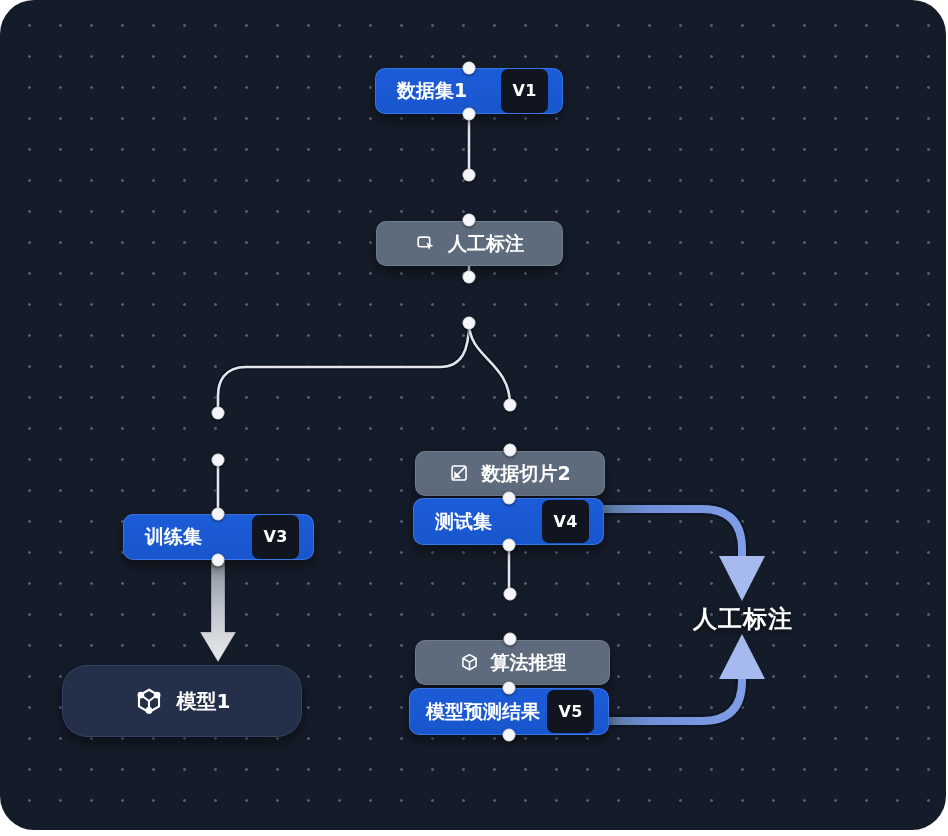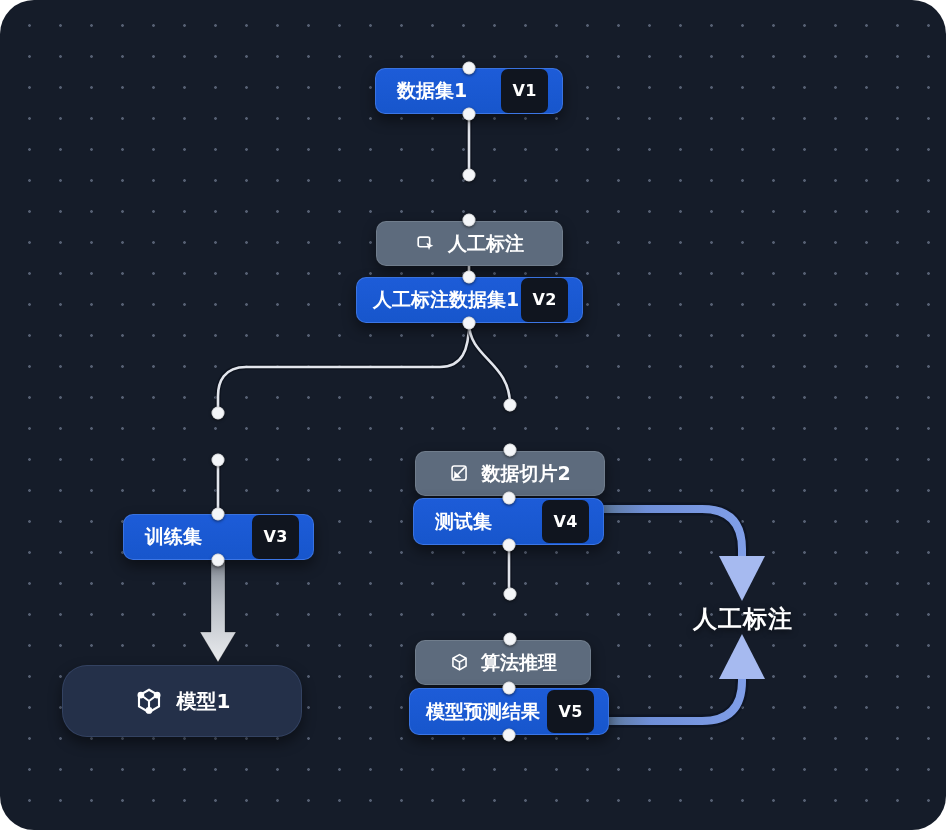--- a/index.html
+++ b/index.html
@@ -97,24 +97,20 @@
     <div class="node gray" style="left:376px;top:175px;width:187px;height:45px">
       <span class="icon">
         <svg width="22" height="22" viewBox="0 0 24 24" fill="none" stroke="#fff" stroke-width="1.8">
           <rect x="3.5" y="4.5" width="12.5" height="10.5" rx="2"></rect>
           <path d="M12.5 10.5 L20 14 L16.6 15.2 L15.3 18.6 Z" fill="#fff" stroke="none"></path>
         </svg>
       </span>
       <span class="label">人工标注</span>
     </div>
 
-    <div class="node blue" style="left:356px;top:277px;width:227px;height:46px;padding-left:16px">
-      <span class="label">人工标注数据集1</span>
-      <span class="badge">V2</span>
-    </div>
 
 
     <div class="node blue" style="left:123px;top:514px;width:191px;height:46px">
       <span class="label">训练集</span>
       <span class="badge">V3</span>
     </div>
 
     <div class="node dark" style="left:62px;top:665px;width:240px;height:72px">
       <span class="icon">
         <svg width="30" height="30" viewBox="0 0 24 24" fill="none" stroke="#fff" stroke-width="1.7">
@@ -137,21 +133,21 @@
         </svg>
       </span>
       <span class="label">数据切片2</span>
     </div>
 
     <div class="node blue" style="left:413px;top:498px;width:191px;height:47px">
       <span class="label">测试集</span>
       <span class="badge">V4</span>
     </div>
 
-    <div class="node gray" style="left:415px;top:594px;width:176px;height:45px">
+    <div class="node gray" style="left:415px;top:594px;width:195px;height:45px">
       <span class="icon">
         <svg width="21" height="21" viewBox="0 0 24 24" fill="none" stroke="#fff" stroke-width="1.8" stroke-linejoin="round">
           <path d="M12 3 L19.5 7.2 L19.5 16 L12 20.5 L4.5 16 L4.5 7.2 Z"></path>
           <path d="M4.5 7.2 L12 11.5 L19.5 7.2 M12 11.5 L12 20.5"></path>
         </svg>
       </span>
       <span class="label">算法推理</span>
     </div>
 
     <div class="node blue" style="left:409px;top:688px;width:200px;height:47px;padding-left:16px">

